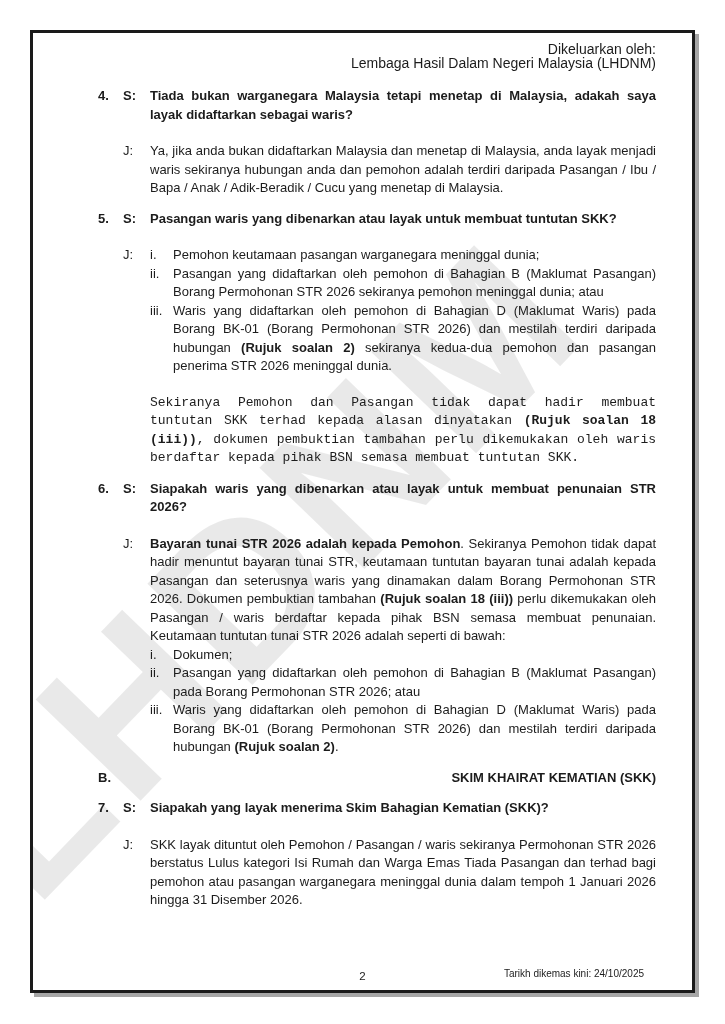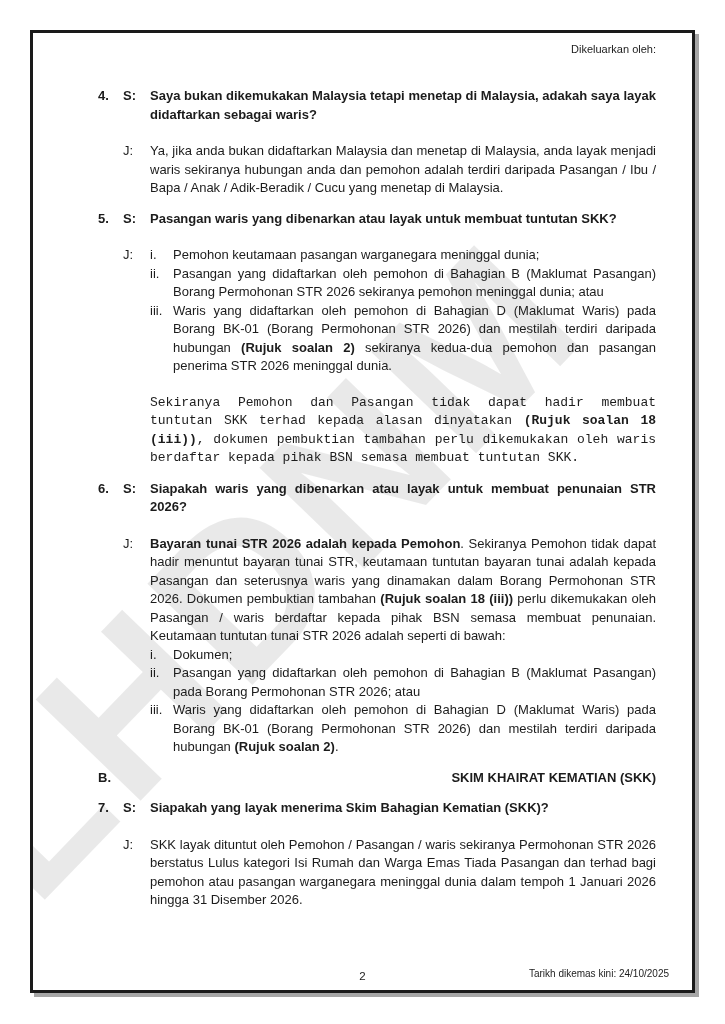--- a/index.html
+++ b/index.html
@@ -30,23 +30,23 @@
     transform-origin: 20px 220px;
     pointer-events: none;
     user-select: none;
   }
   .content {
     position: relative;
     padding: 9px 36px 0 65px;
   }
   .doc-header {
     text-align: right;
-    font-size: 11px;
+    font-size: 14px;
     line-height: 14px;
-    margin-bottom: 31px;
+    margin-bottom: 17px;
   }
   .qa { margin-bottom: 12px; }
   .row {
     display: grid;
     grid-template-columns: 25px 27px 1fr;
     align-items: start;
   }
   .row p, .row div.txt { min-width: 0; }
   p { margin: 0; font-size: 13px; line-height: 18.5px; text-align: justify; }
   .b { font-weight: bold; }
@@ -66,42 +66,43 @@
   .lbl { font-size: 13px; line-height: 18.5px; }
   .footer-page {
     position: absolute;
     bottom: 8px; left: 0;
     width: 100%;
     text-align: center;
     font-size: 11.5px;
   }
   .footer-date {
     position: absolute;
-    bottom: 11px; right: 23px;
+    bottom: 11px; right: 48px;
     font-size: 10px;
   }
 </style>
 </head>
 <body>
 
 <div class="page">
 
   <div class="watermark">LHDNM</div>
 
   <div class="content">
 
     <div class="doc-header">
       <div>Dikeluarkan oleh:</div>
+      <div>Lembaga Hasil Dalam Negeri Malaysia (LHDNM)</div>
     </div>
 
     <div class="qa">
       <div class="row">
         <span class="lbl b">4.</span>
         <span class="lbl b">S:</span>
-        <p class="b">Saya bukan dikemukakan Malaysia tetapi menetap di Malaysia, adakah saya layak didaftarkan sebagai waris?</p>
+        <p class="b">Tiada bukan warganegara Malaysia tetapi menetap di Malaysia, adakah saya layak didaftarkan sebagai waris?</p>
       </div>
       <div class="row a-row">
         <span class="lbl"></span>
         <span class="lbl">J:</span>
         <p>Ya, jika anda bukan didaftarkan Malaysia dan menetap di Malaysia, anda layak menjadi waris sekiranya hubungan anda dan pemohon adalah terdiri daripada Pasangan / Ibu / Bapa / Anak / Adik-Beradik / Cucu yang menetap di Malaysia.</p>
       </div>
     </div>
 
     <div class="qa">
       <div class="row">

